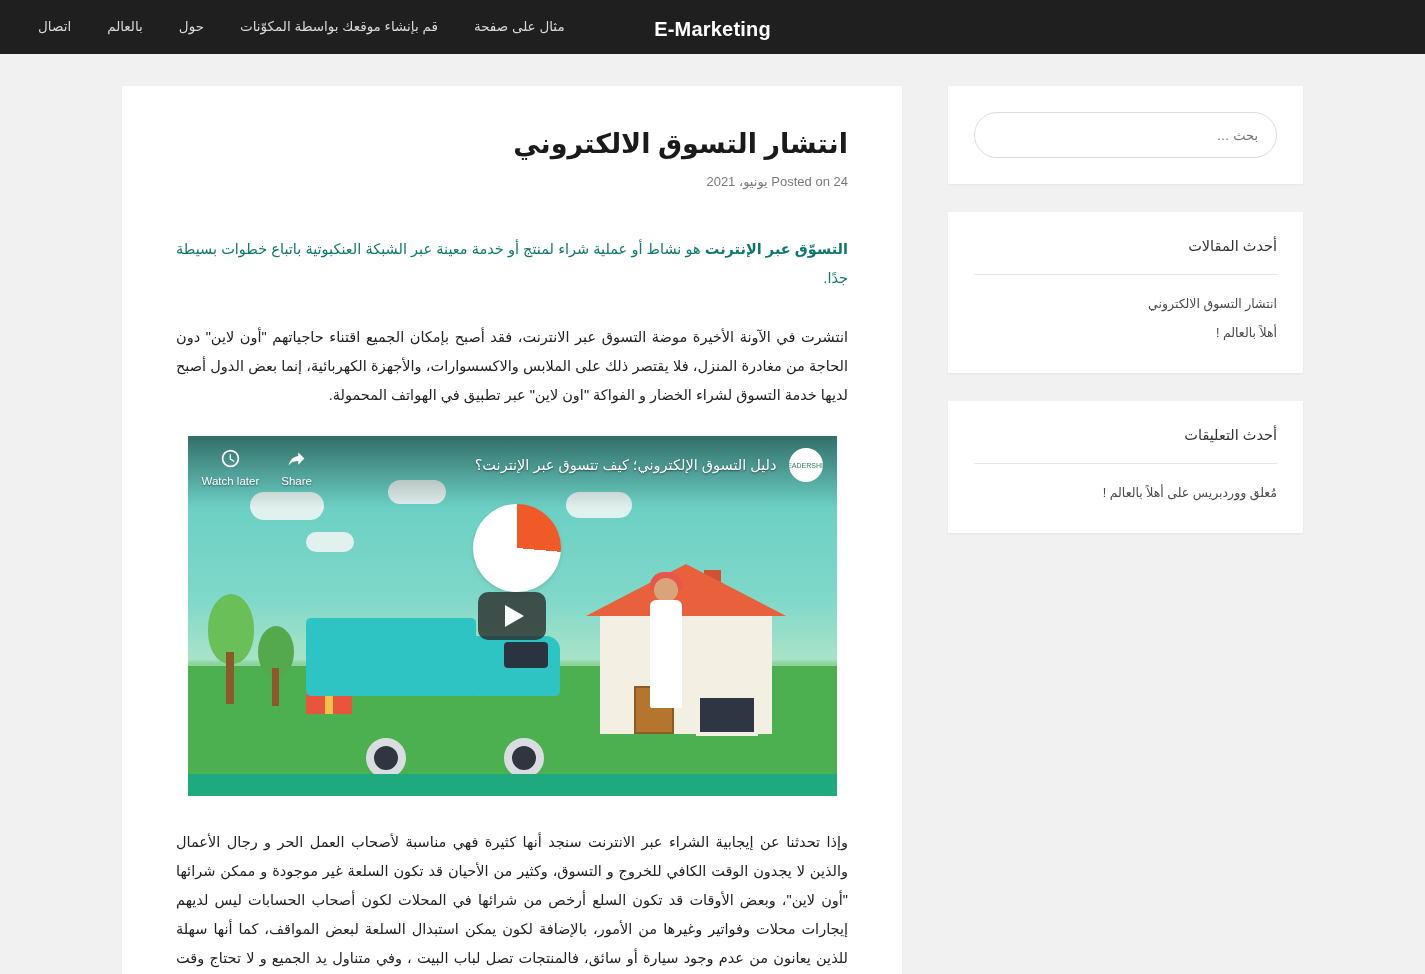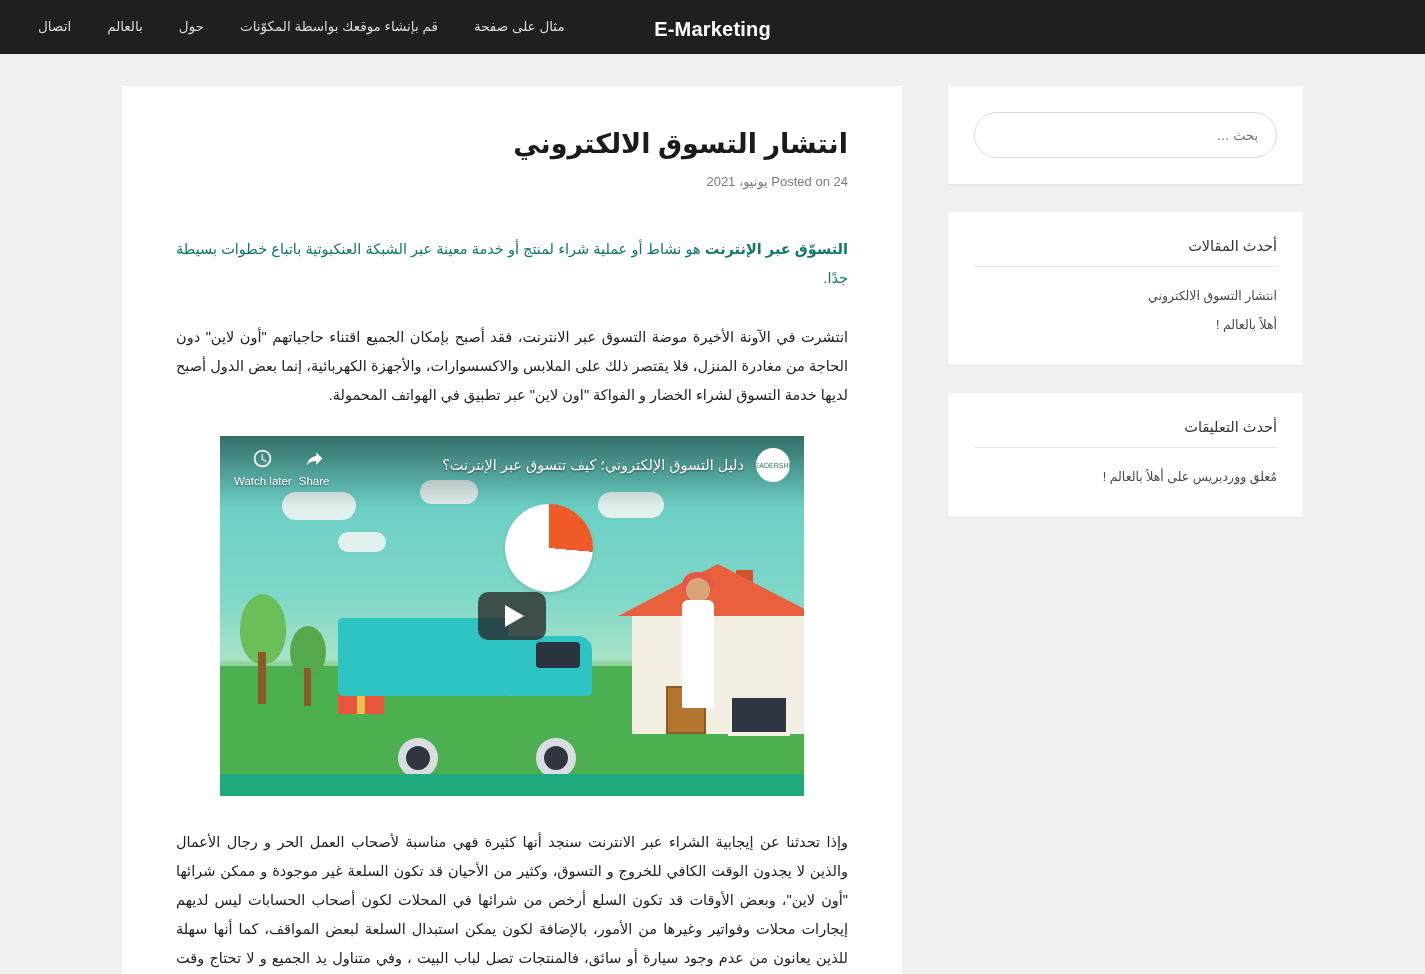--- a/index.html
+++ b/index.html
@@ -111,21 +111,21 @@
     font-size: 14.5px;
     line-height: 2;
     color: #222;
     text-align: justify;
     margin: 0 0 26px 0;
   }
 
   
   .video-wrap {
     position: relative;
-    width: 584px;
+    width: 649px;
     height: 360px;
     margin: 10px auto 32px auto;
     overflow: hidden;
     background: #5eead4;
   }
   .vid-sky {
     position: absolute; inset: 0;
     background: linear-gradient(#5ec9c0 0%, #7fd8c9 45%, #a8e3c8 62%, #8fd49f 63%, #63b96a 100%);
   }
   .vid-ground {
@@ -150,21 +150,21 @@
   .vid-avatar {
     width: 34px; height: 34px; border-radius: 50%;
     background: #ffffff;
     display: flex; align-items: center; justify-content: center;
     font-size: 7px; color: #2e7d5b; text-align: center; line-height: 1.05;
     overflow: hidden;
   }
   .vid-title {
     color: #fff; font-size: 14.5px; text-shadow: 0 1px 2px rgba(0,0,0,.5);
   }
-  .vid-actions { display: flex; gap: 7px; direction: ltr; }
+  .vid-actions { display: flex; gap: 22px; direction: ltr; }
   .vid-action {
     color: #fff; font-size: 11.5px; display: flex; flex-direction: column;
     align-items: center; gap: 4px; text-shadow: 0 1px 2px rgba(0,0,0,.5);
     cursor: pointer;
   }
   .vid-action svg { width: 21px; height: 21px; fill: #fff; }
   .play-btn {
     position: absolute; left: 50%; top: 50%;
     transform: translate(-50%,-50%);
     width: 68px; height: 48px; border-radius: 10px;
@@ -249,21 +249,21 @@
     border: 1px solid #dcdcdc; border-radius: 24px;
     padding: 0 18px;
     font-size: 13px; color: #666;
     font-family: "Liberation Sans", sans-serif;
     outline: none;
     background: #fff;
     text-align: right;
   }
   .widget-title {
     font-size: 14.5px; color: #333; margin: 0 0 14px 0; font-weight: normal;
-    padding-bottom: 12px; border-bottom: 1px solid #e6e6e6;
+    padding-bottom: 20px; border-bottom: 1px solid #e6e6e6;
   }
   .widget-list { list-style: none; margin: 0; padding: 0; }
   .widget-list li {
     font-size: 12.5px; color: #4a4a4a; padding: 7px 0; cursor: pointer;
   }
 </style>
 </head>
 <body>
 
 <div class="topbar">

